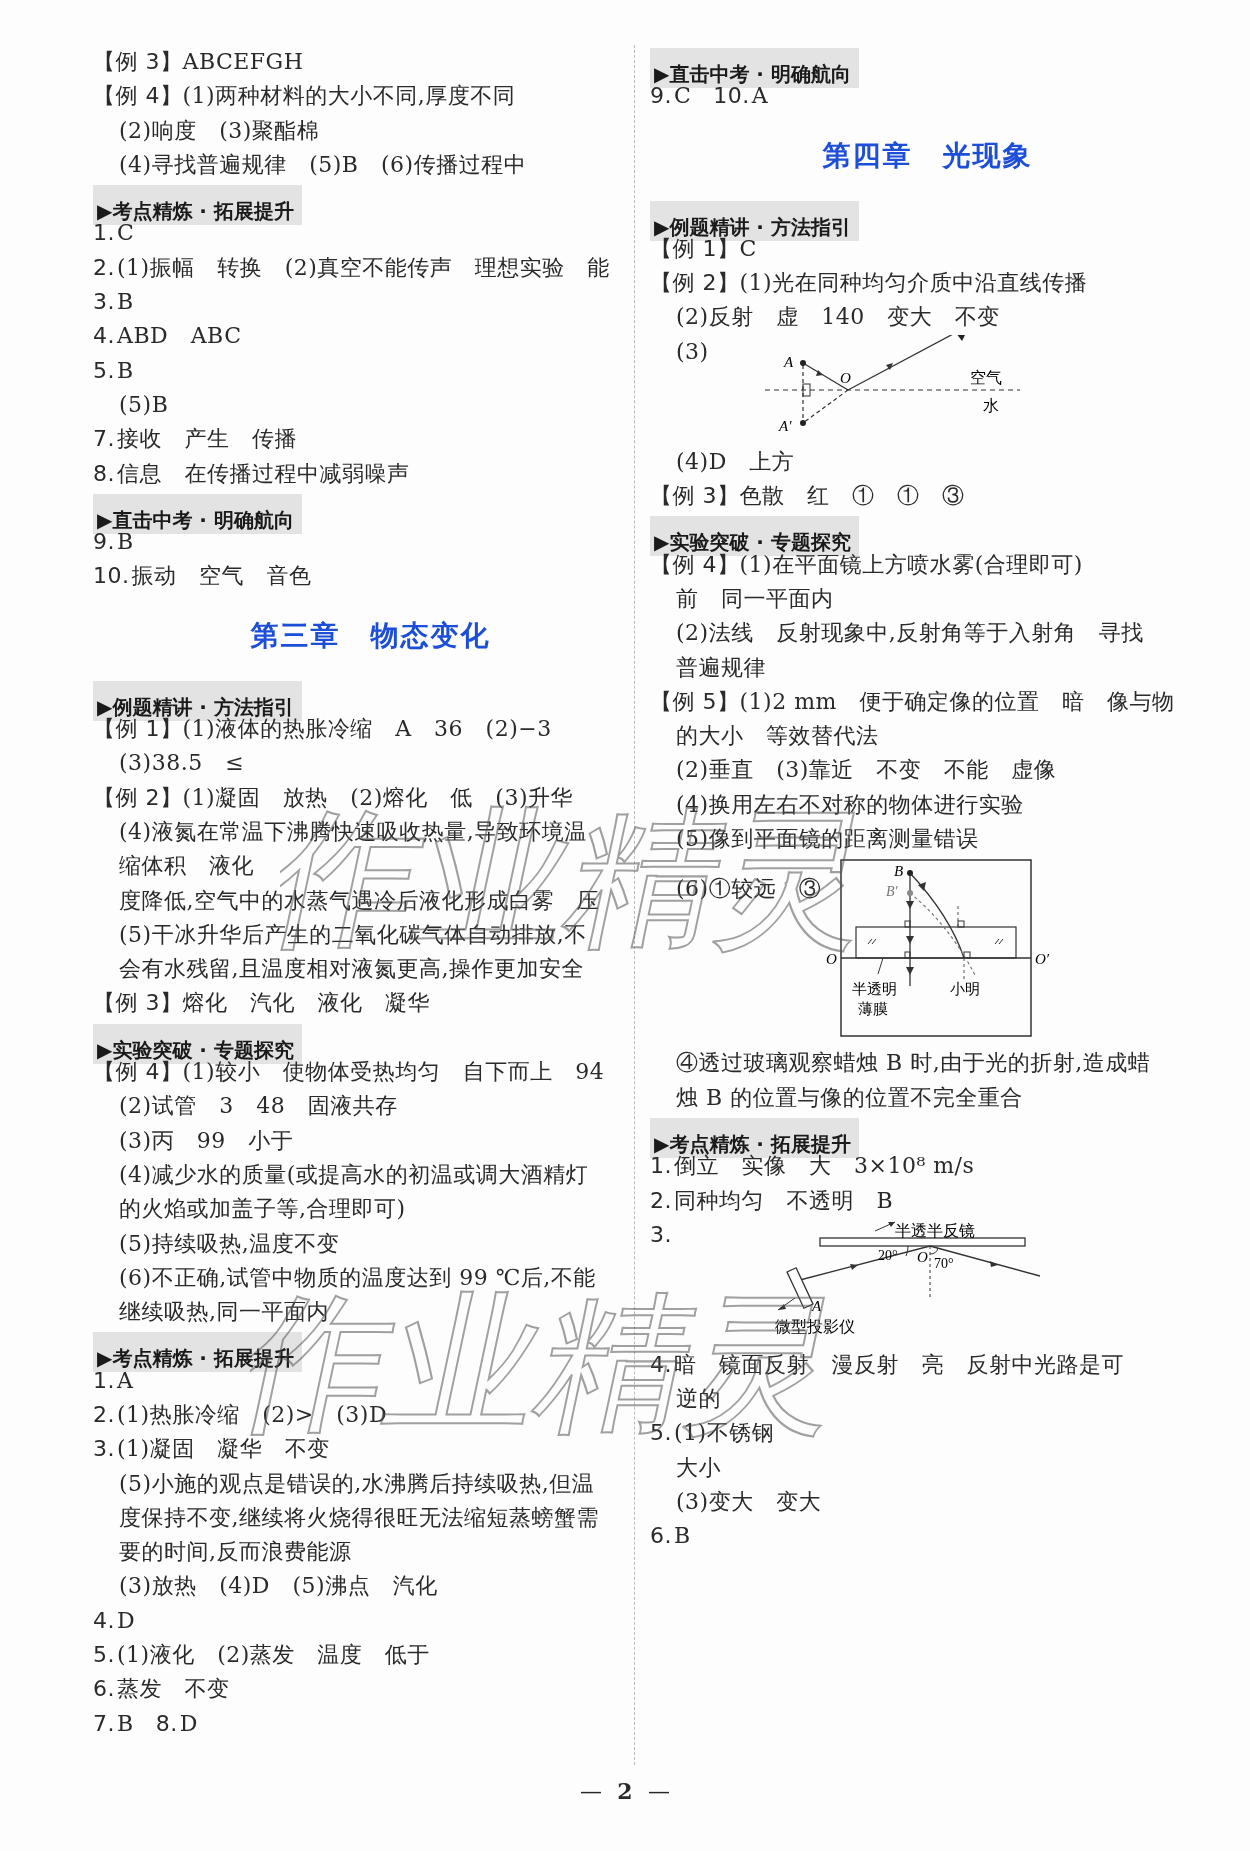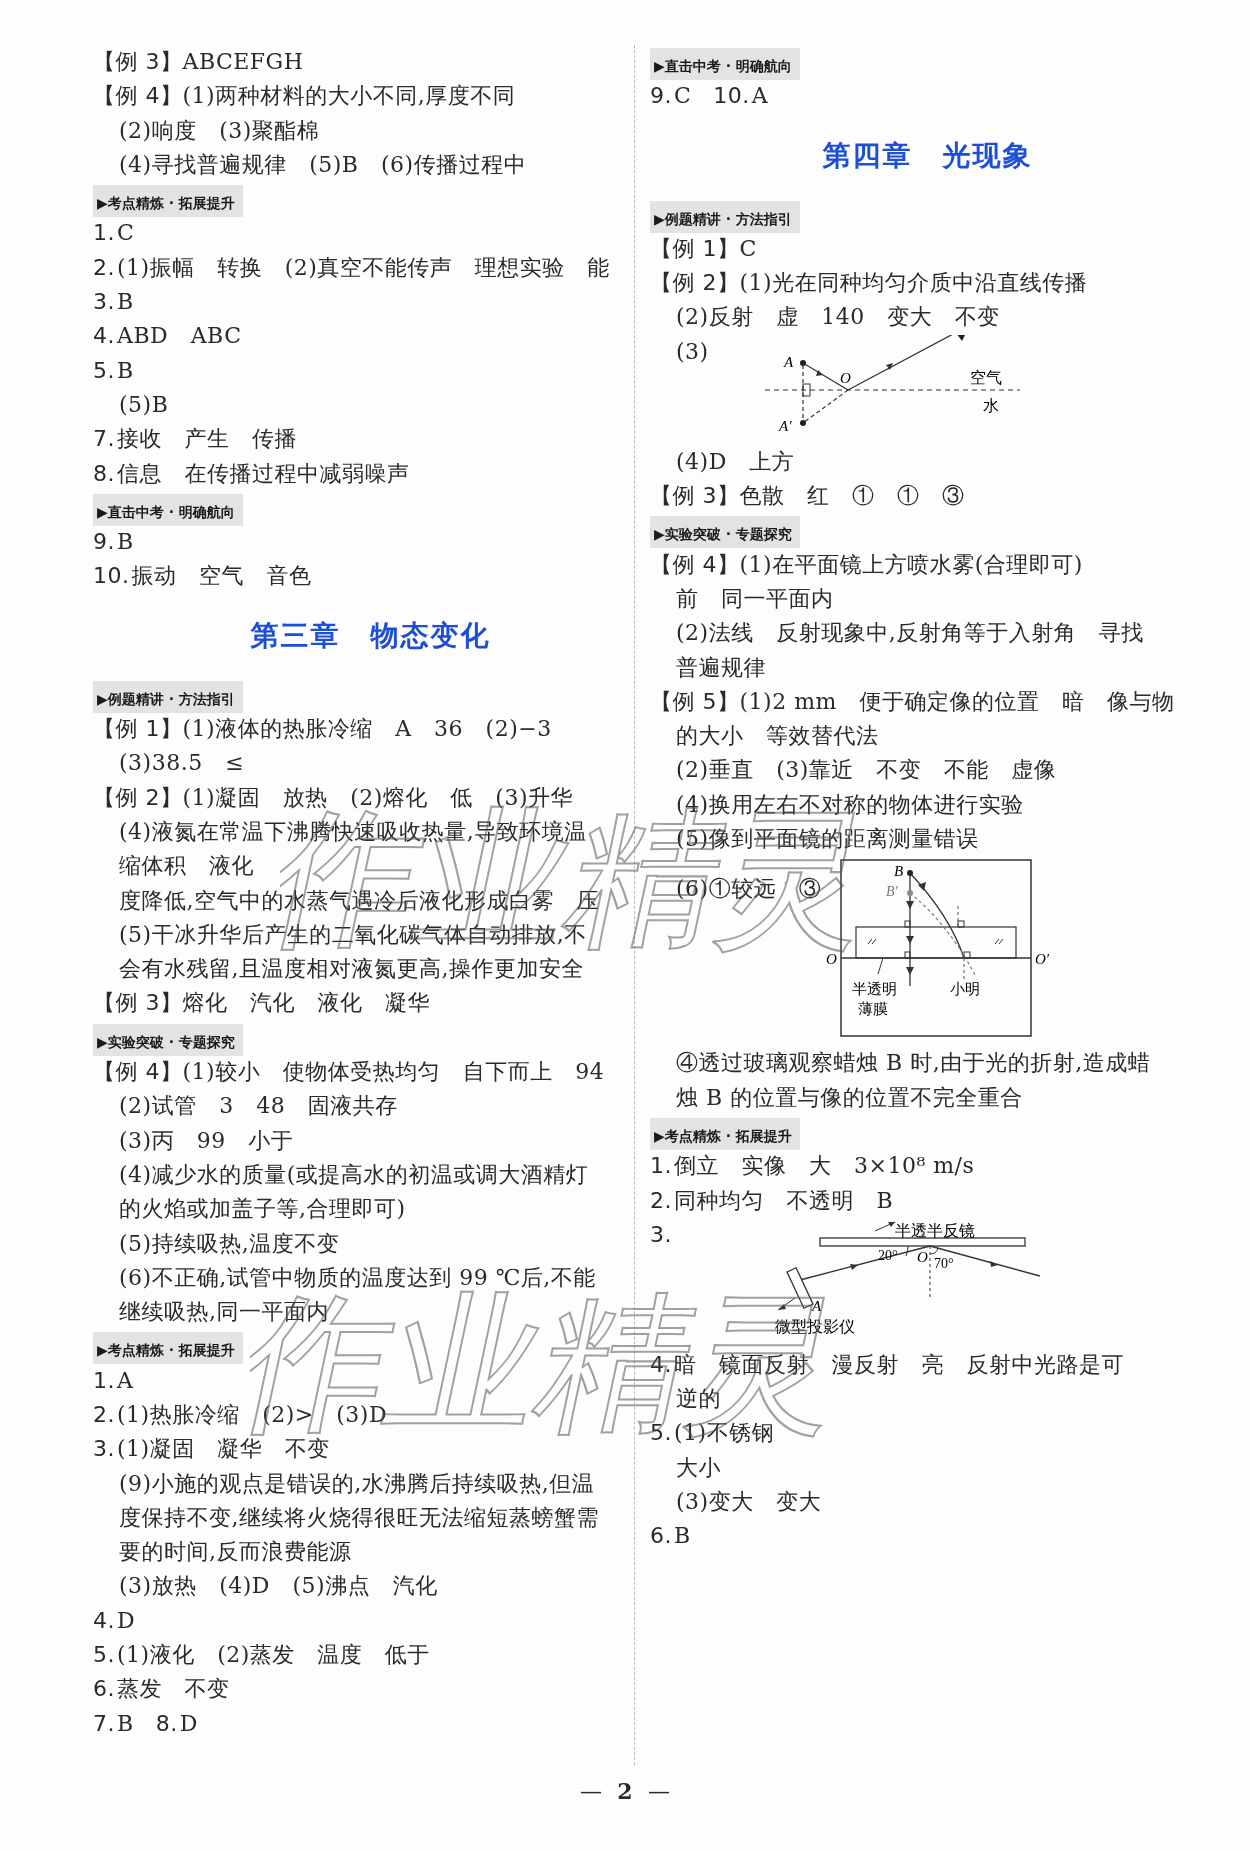--- a/index.html
+++ b/index.html
@@ -11,21 +11,21 @@
   .col { position: absolute; top: 45px; }
   .col-left { left: 73px; width: 555px; margin-left: 20px; }
   .col-right { left: 650px; width: 555px; }
   .divider { position: absolute; left: 634px; top: 45px; height: 1720px; border-left: 1px dashed #bbb; }
   .line { font-size: 22px; line-height: 34.3px; height: 34.3px; white-space: nowrap; letter-spacing: 0.5px; }
   .indent { padding-left: 26px; }
   .num { font-family: "DejaVu Sans", "Liberation Sans", sans-serif; font-weight: normal; margin-right: 2px; }
   .ex { font-family: "DejaVu Sans", "Liberation Sans", sans-serif; }
   .sec {
     display: inline-block; background: #e3e3e3; font-family: "DejaVu Sans", "Liberation Sans", sans-serif;
-    font-weight: bold; font-size: 14px; line-height: 28px; padding: 4px 8px 0 4px; margin: 3px 0 3px 0; color: #1a1a1a;
+    font-weight: bold; font-size: 20px; line-height: 28px; padding: 12px 8px 0 4px; margin: 3px 0 3px 0; color: #1a1a1a;
   }
   .sec-row { height: 34.3px; }
   .chapter {
     text-align: center; font-family: "DejaVu Sans", "Liberation Sans", sans-serif; font-size: 28px;
     font-weight: bold; height: 84px; line-height: 84px; color: #1d4ed8; letter-spacing: 2px;
   }
   .gap { display: inline-block; width: 22px; }
   .fig { position: relative; }
   .fig svg { position: absolute; }
   .pagenum { position: absolute; left: 0; width: 1250px; top: 1778px; text-align: center; font-size: 22px; font-weight: bold; }
@@ -78,21 +78,21 @@
     <div class="line indent">(4)减少水的质量(或提高水的初温或调大酒精灯</div>
     <div class="line indent">的火焰或加盖子等,合理即可)</div>
     <div class="line indent">(5)持续吸热,温度不变</div>
     <div class="line indent">(6)不正确,试管中物质的温度达到 99 ℃后,不能</div>
     <div class="line indent">继续吸热,同一平面内</div>
 
     <div class="sec-row"><span class="sec">▶考点精炼 · 拓展提升</span></div>
     <div class="line"><span class="num">1.</span><span>A</span></div>
     <div class="line"><span class="num">2.</span><span>(1)热胀冷缩　(2)&gt;　(3)D</span></div>
     <div class="line"><span class="num">3.</span><span>(1)凝固　凝华　不变</span></div>
-    <div class="line indent">(9)小施的观点是错误的,水沸腾后持续吸热,但温</div>
+    <div class="line indent">(5)小施的观点是错误的,水沸腾后持续吸热,但温</div>
     <div class="line indent">度保持不变,继续将火烧得很旺无法缩短蒸螃蟹需</div>
     <div class="line indent">要的时间,反而浪费能源</div>
     <div class="line indent">(3)放热　(4)D　(5)沸点　汽化</div>
     <div class="line"><span class="num">4.</span><span>D</span></div>
     <div class="line"><span class="num">5.</span><span>(1)液化　(2)蒸发　温度　低于</span></div>
     <div class="line"><span class="num">6.</span><span>蒸发　不变</span></div>
     <div class="line"><span class="num">7.</span><span>B</span><span class="gap"></span><span class="num">8.</span><span>D</span></div>
   </div>
 
   <div class="col col-right">

